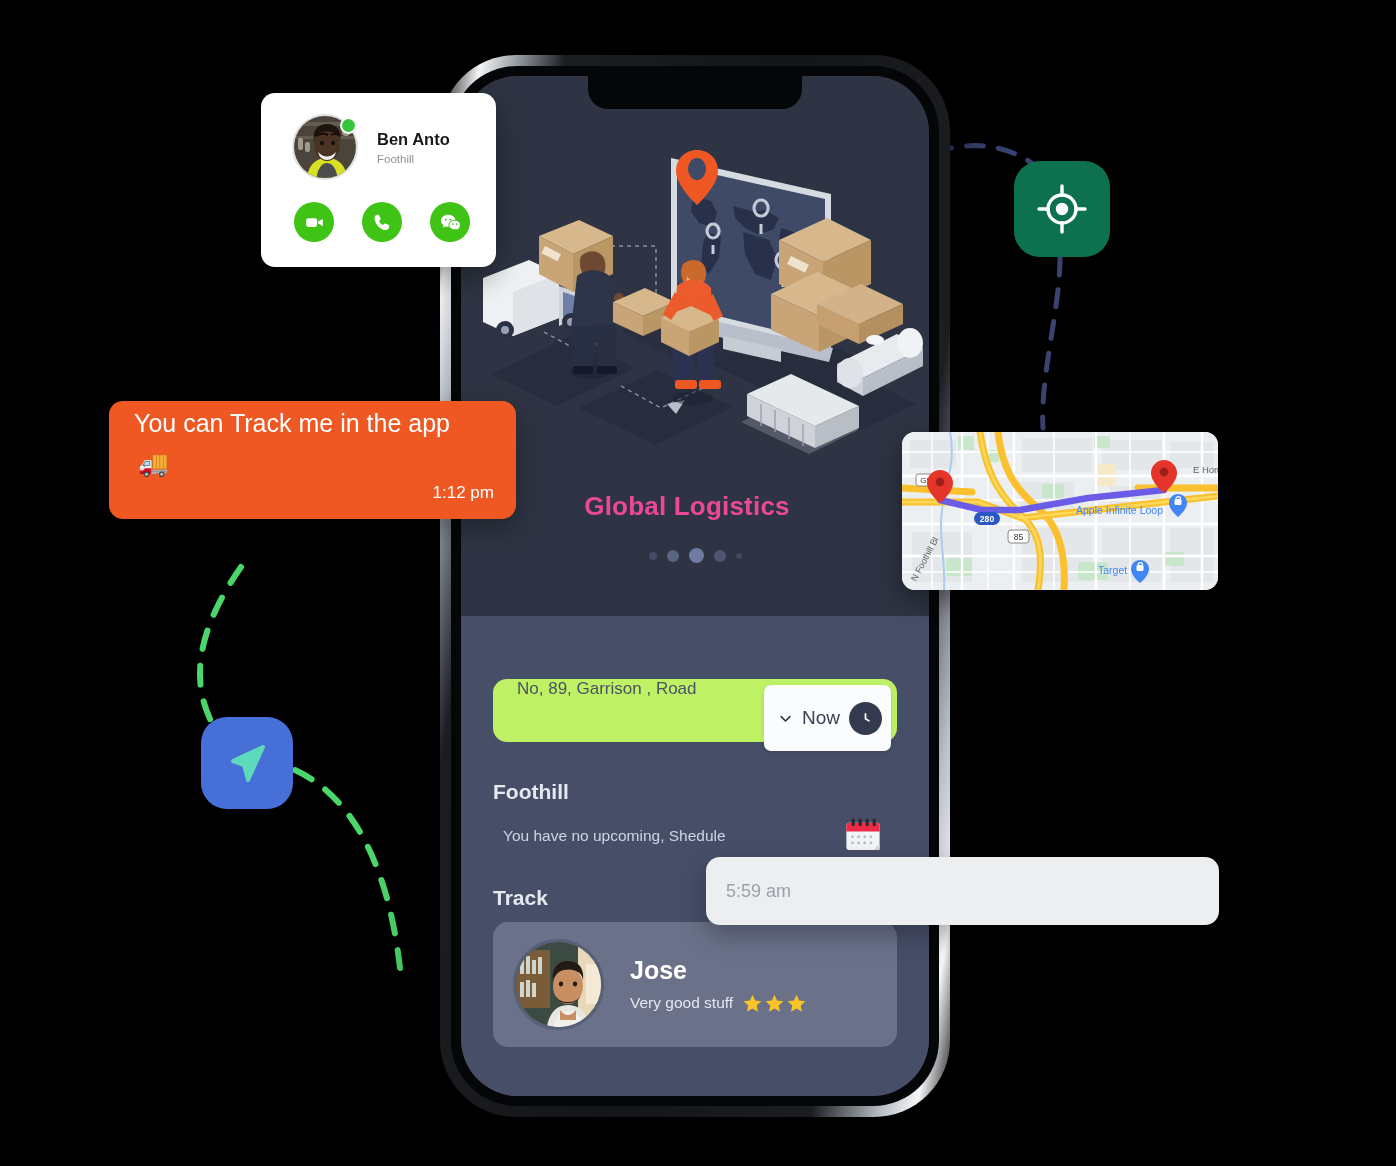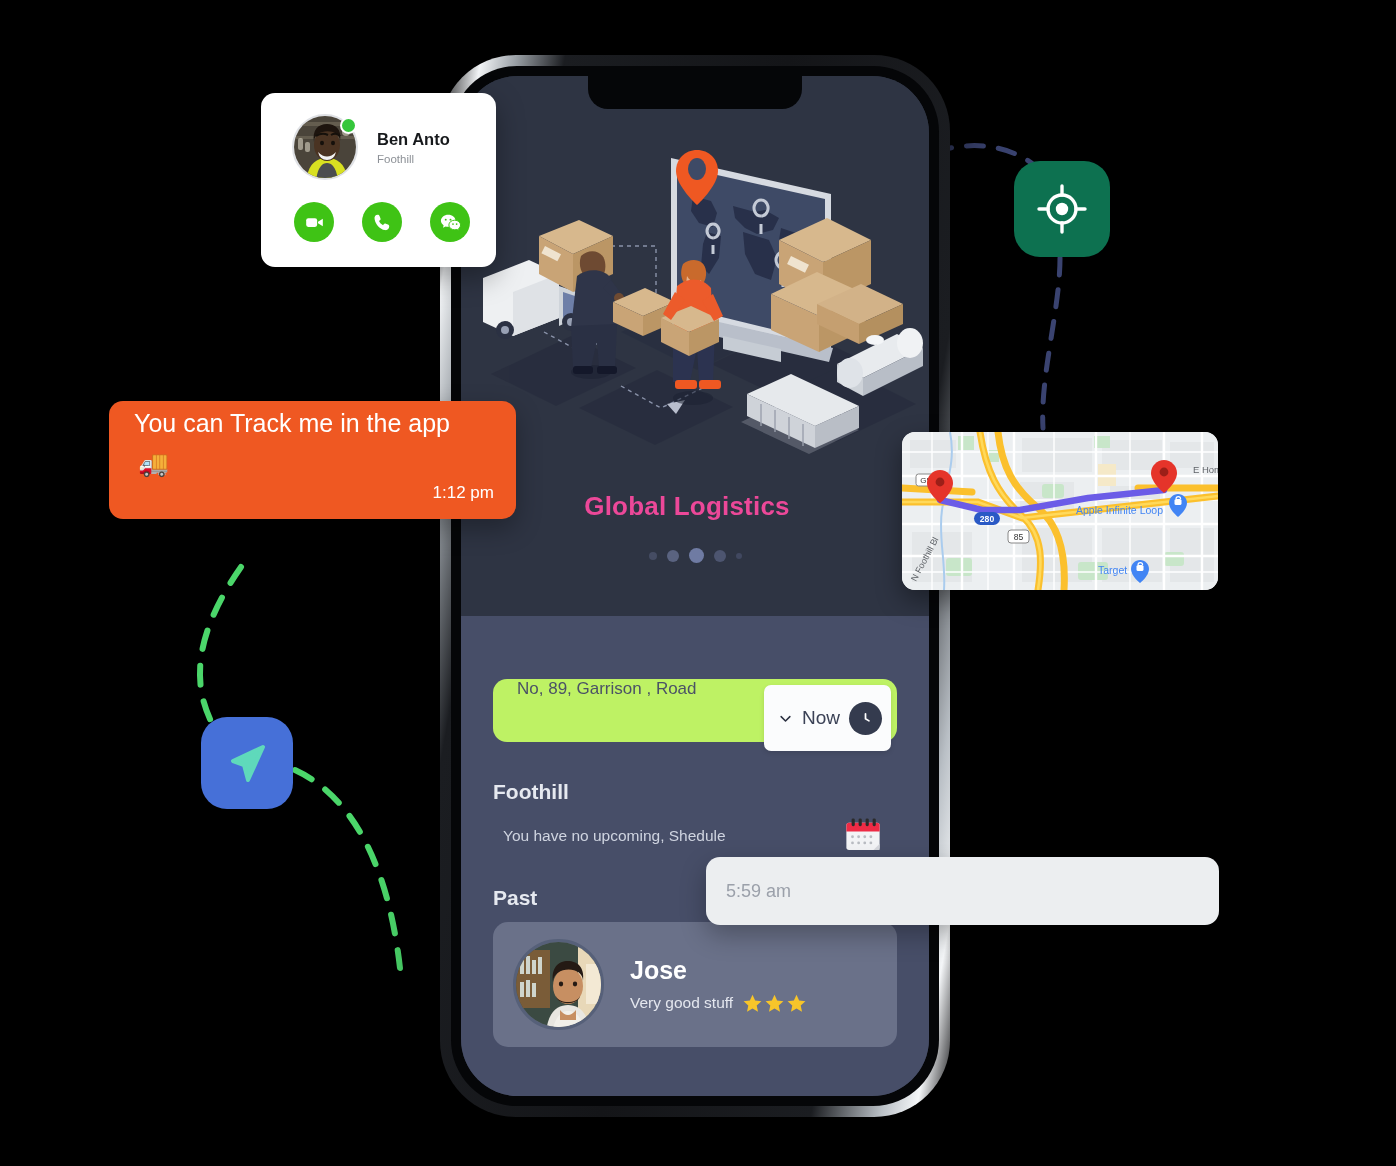--- a/index.html
+++ b/index.html
@@ -358,21 +358,21 @@
                 <circle cx="33" cy="26" r="1.6"></circle>
               <circle cx="12" cy="33" r="1.6"></circle>
                 <circle cx="19" cy="33" r="1.6"></circle>
               <circle cx="26" cy="33" r="1.6"></circle>
                 <circle cx="33" cy="33" r="1.6"></circle>
             </g>
             <path d="M36 41 l7 -7 v7 z" fill="#d5d7dc"></path>
           </svg>
         </div>
 
-        <div class="sec-title sec-past">Past</div>
+        <div class="sec-title sec-past">Track</div>
 
         <div class="past-card">
           <div class="past-avatar">
             <svg viewBox="0 0 91 91" width="91" height="91">
               <rect width="91" height="91" fill="#3b4a42"></rect>
               <rect x="0" y="8" width="34" height="58" fill="#7a5c38"></rect>
               <g fill="#cfd5cd">
                 <rect x="4" y="16" width="4" height="16"></rect>
                   <rect x="10" y="14" width="4" height="18"></rect>
                 <rect x="16" y="18" width="4" height="14"></rect>

